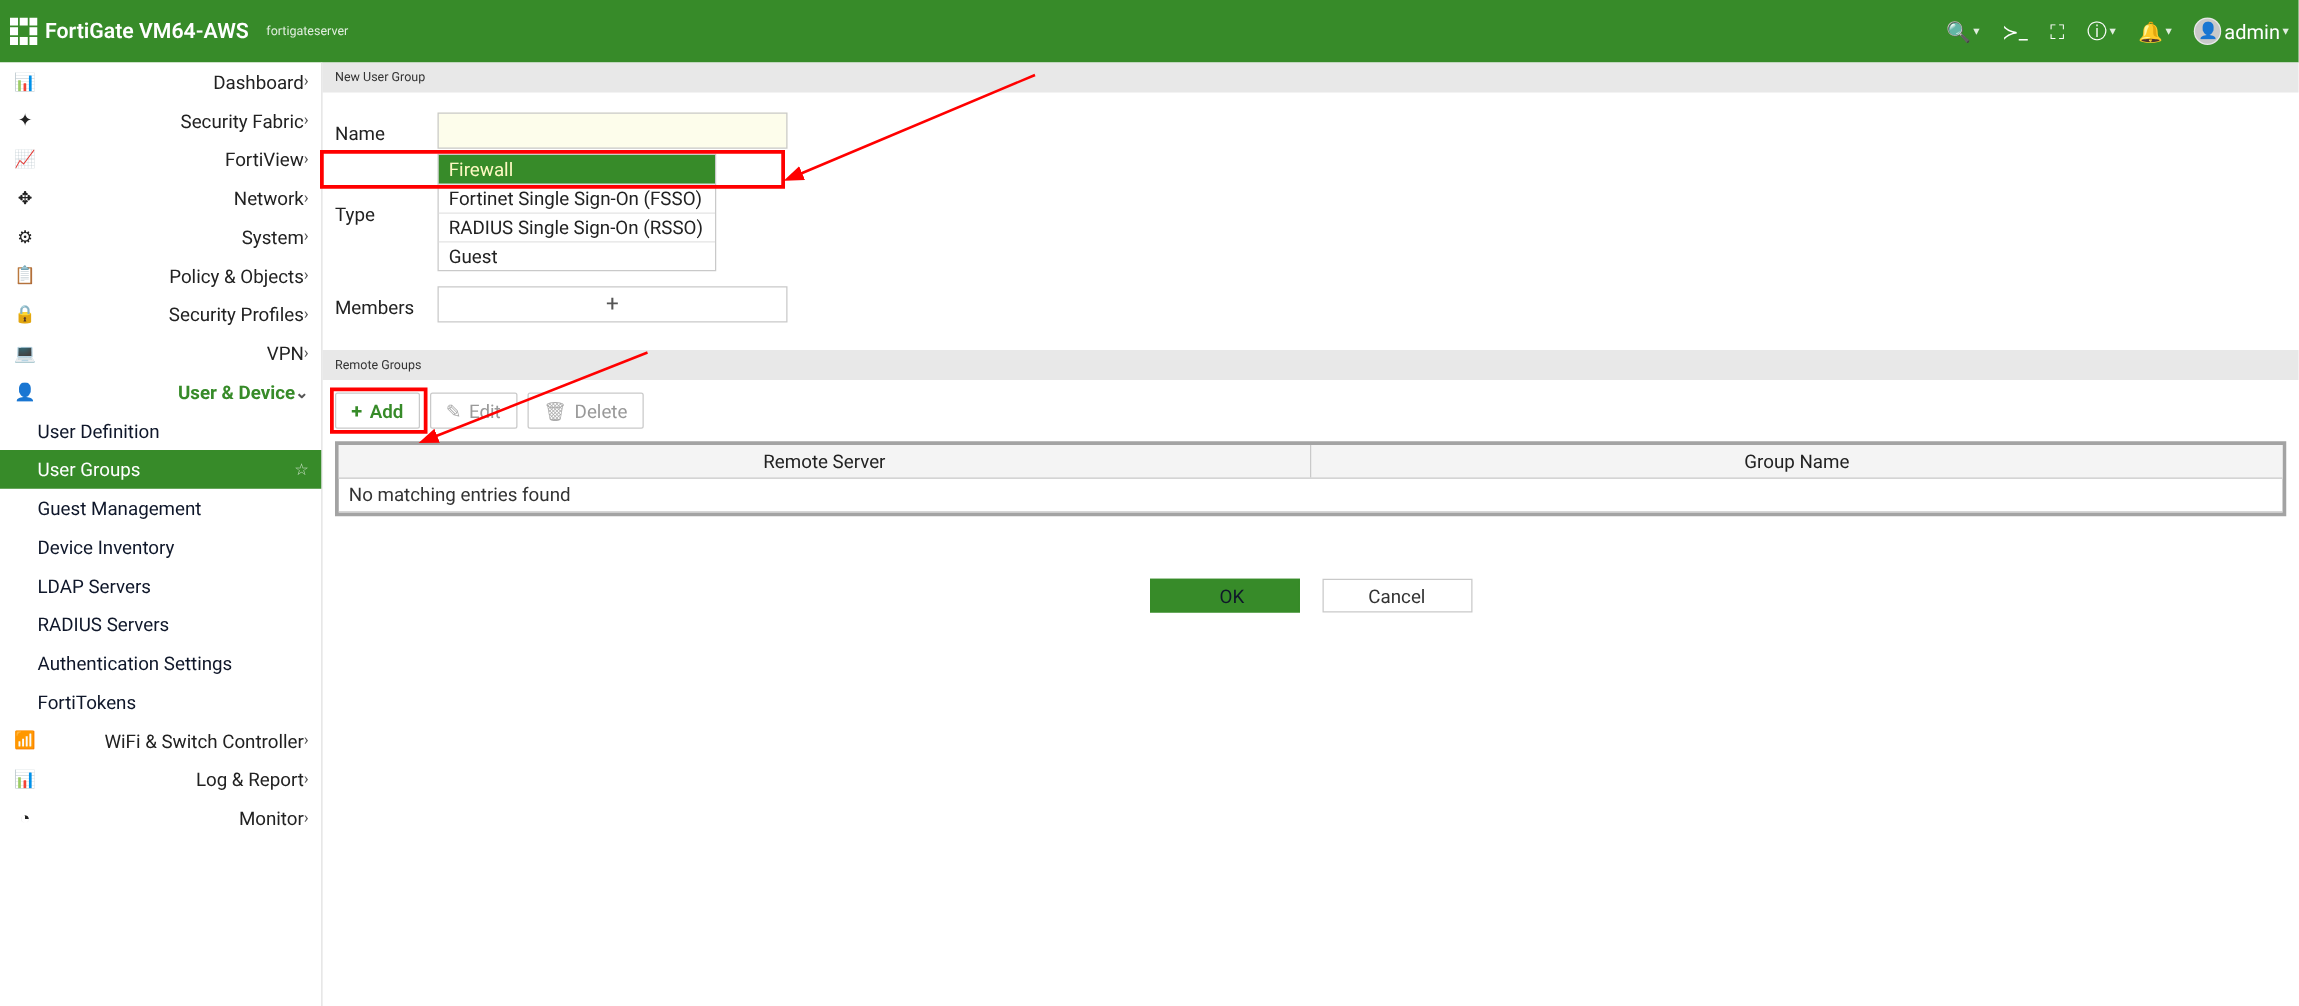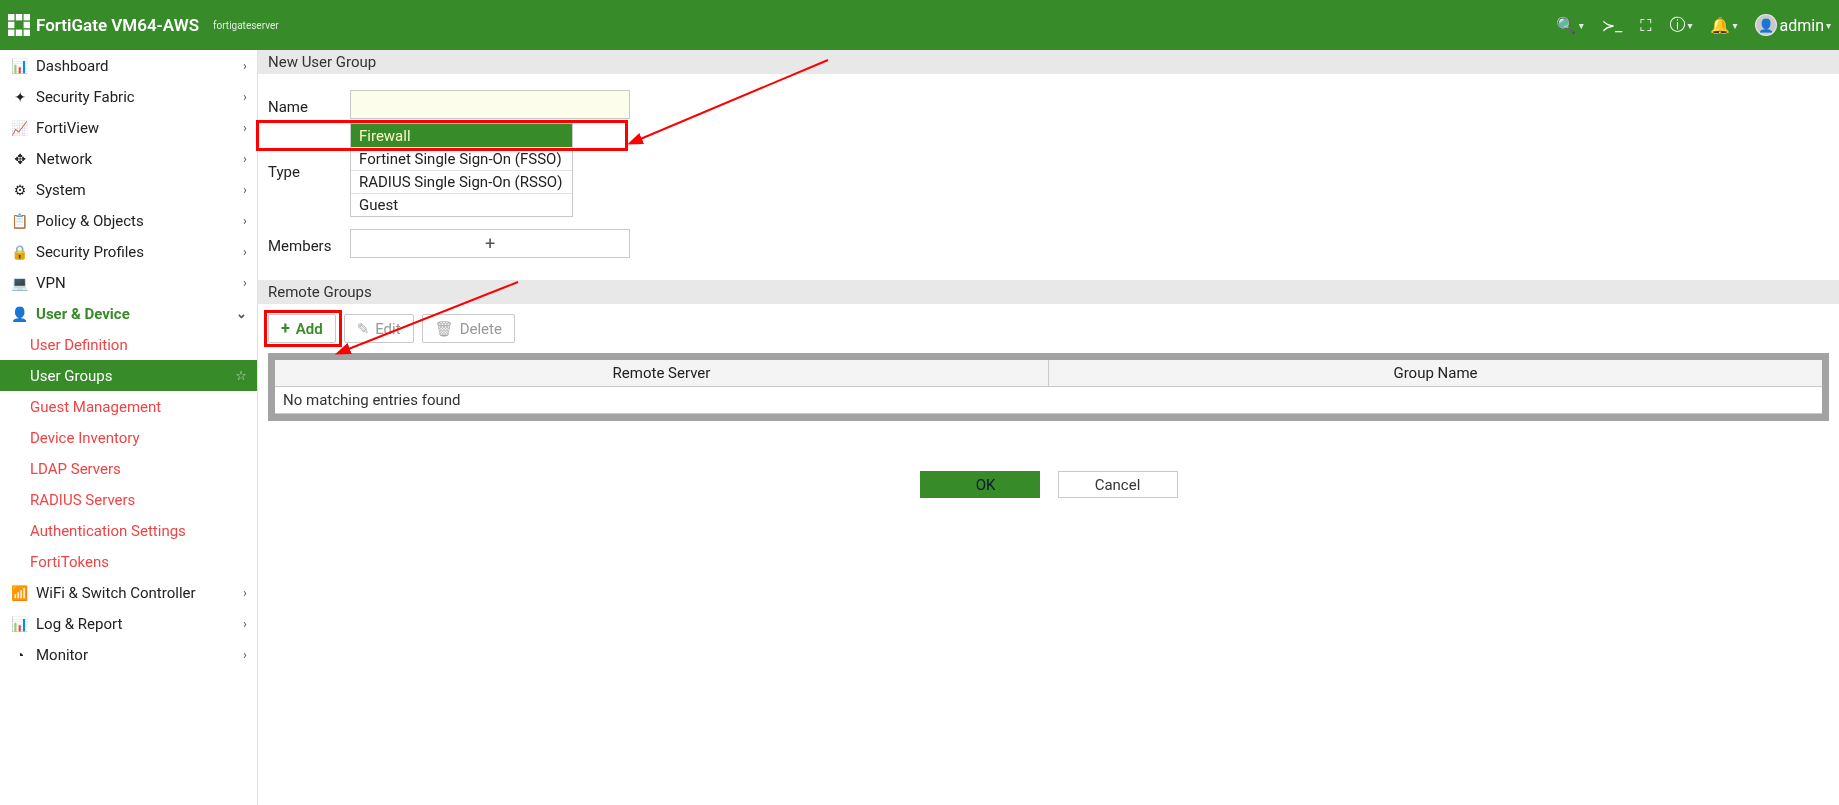--- a/index.html
+++ b/index.html
@@ -23,49 +23,49 @@
   .topbar .action{display:flex;align-items:center;gap:2px;cursor:pointer;}
   .topbar .avatar{width:22px;height:22px;border-radius:50%;background:#c9c9c9;border:1px solid rgba(255,255,255,.6);display:inline-flex;align-items:center;justify-content:center;font-size:13px;color:#555;}
   .topbar .caret{font-size:10px;opacity:.85;}
   
   .shell{display:flex;min-height:calc(805px - 38px);}
   .sidebar{width:var(--sidebar-w);background:#fff;border-right:1px solid #e0e0e0;}
   .main{flex:1;position:relative;}
   
   .side-item{display:flex;align-items:center;height:31px;padding:0 10px 0 10px;cursor:pointer;color:#222;}
   .side-item .icon{width:20px;text-align:center;margin-right:6px;font-size:14px;color:#222;}
-  .side-item .label{flex:1;font-size:15px;}
+  .side-item .label{flex:1;font-size:15px;text-align:right;}
   .side-item .chevron{font-size:13px;color:#555;}
   .side-item.active{color:var(--green);font-weight:700;}
   .side-item.active .icon{color:var(--green);}
-  .subitem{display:flex;align-items:center;height:31px;padding:0 10px 0 30px;cursor:pointer;font-size:15px;color:#ef4444;}
+  .subitem{display:flex;align-items:center;height:31px;padding:0 10px 0 30px;cursor:pointer;font-size:15px;color:#0f172a;}
   .subitem .label{flex:1;}
   .subitem.selected{background:var(--green);color:#fff;}
   .subitem .star{font-size:13px;opacity:.7;}
   
-  .section-header{background:var(--grey-bg);height:24px;display:flex;align-items:center;padding:0 10px;font-size:15px;color:#333;}
+  .section-header{background:var(--grey-bg);height:24px;display:flex;align-items:center;padding:0 10px;font-size:10px;color:#333;}
   .form-area{padding:16px 10px 10px 10px;}
   .form-row{display:flex;align-items:center;margin-bottom:4px;}
   .form-row .lbl{width:82px;padding-top:4px;font-size:15px;}
   .text-input{width:280px;height:29px;border:1px solid #c9c9c9;background:#fdfdeb;padding:0 6px;font-size:14px;}
   .opt-list{width:223px;border:1px solid #c9c9c9;}
   .opt{height:23px;display:flex;align-items:center;padding:0 8px;font-size:15px;cursor:pointer;}
   .opt.selected{background:var(--green);color:#fef9c3;}
   .opt + .opt{border-top:1px solid #e3e3e3;}
   .red-box-type{position:absolute;border:3px solid var(--red);pointer-events:none;}
   .members-add{width:280px;height:29px;border:1px solid #c9c9c9;display:flex;align-items:center;justify-content:center;font-size:18px;color:#555;cursor:pointer;}
   
   .toolbar{display:flex;gap:8px;padding:10px;}
   .btn{height:29px;padding:0 12px;border:1px solid #c9c9c9;background:#fff;display:inline-flex;align-items:center;gap:6px;font-size:15px;cursor:pointer;border-radius:2px;}
   .btn.add{color:var(--green);font-weight:600;}
   .btn.disabled{color:#999;}
   .btn .plus{color:var(--green);font-weight:700;font-size:16px;}
   .btn .pencil,.btn .trash{color:#aaa;}
   .red-box-add{position:absolute;border:3px solid var(--red);pointer-events:none;}
-  .table{margin:0 10px;border:7px solid #a3a3a3;}
+  .table{margin:0 10px;border:3px solid #a3a3a3;}
   .table .thead{display:flex;background:#f4f4f4;border-bottom:1px solid #c9c9c9;}
   .table .th{flex:1;text-align:center;font-size:15px;padding:4px 0;border-right:1px solid #c9c9c9;}
   .table .th:last-child{border-right:none;}
   .table .empty{padding:4px 8px;font-size:15px;color:#333;border-bottom:1px solid #c9c9c9;}
   
   .footer-btns{display:flex;justify-content:center;gap:18px;margin-top:50px;}
   .footer-btns .fbtn{width:120px;height:27px;display:flex;align-items:center;justify-content:center;font-size:15px;cursor:pointer;border:1px solid #c9c9c9;}
   .footer-btns .ok{background:var(--green);color:#0f172a;border-color:var(--green);padding-left:12px;}
   .footer-btns .cancel{background:#fff;color:#333;}
   

